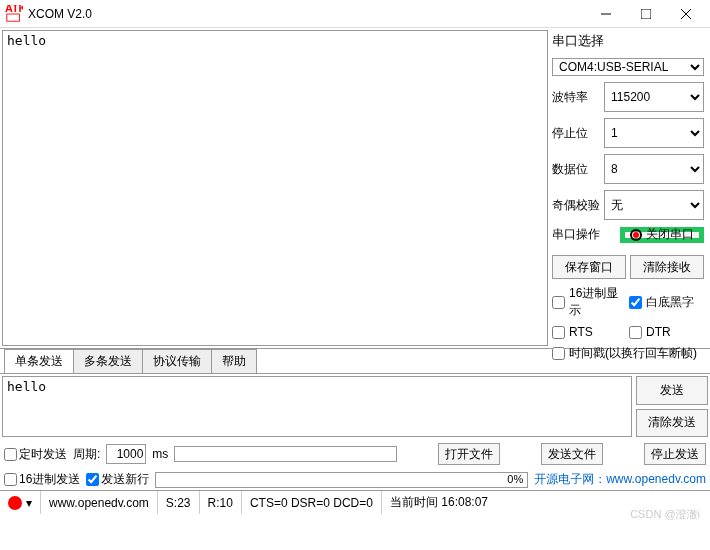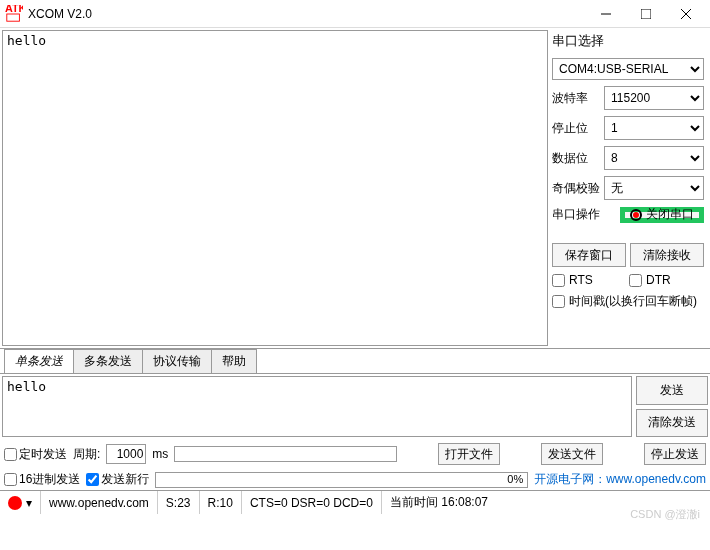--- a/index.html
+++ b/index.html
@@ -11,35 +11,35 @@
 .winbtns { display: flex; }
 .winbtn { width: 40px; height: 28px; display: flex; align-items: center; justify-content: center; cursor: pointer; }
 .main { display: flex; height: 320px; }
 .rx-wrap { flex: 1; position: relative; border: 1px solid #999; margin: 2px; }
 .rx { width: 100%; height: 100%; padding: 2px 4px; font-family: "SimSun", monospace; font-size: 13px; color: #000; overflow-y: scroll; white-space: pre-wrap; }
 .side { width: 160px; padding: 4px 6px 4px 2px; display: flex; flex-direction: column; gap: 6px; }
 .side-title { font-size: 13px; margin-bottom: 2px; }
 .side select { width: 100%; height: 22px; border: 1px solid #999; background: #fff; padding: 0 2px; }
 .side-row { display: flex; align-items: center; gap: 4px; }
 .side-row label { width: 48px; font-size: 12px; }
-.side-row select { flex: 1; height: 24px; border: 1px solid #999; }
+.side-row select { flex: 1; height: 30px; border: 1px solid #999; }
 .port-op { display: flex; align-items: center; gap: 20px; }
 .port-op label { width: 48px; }
 .port-btn { flex: 1; height: 16px; border: 5px solid #22c55e; background: #f5f5f5; display: flex; align-items: center; justify-content: center; gap: 4px; cursor: pointer; }
 .rec-icon { width: 12px; height: 12px; border-radius: 50%; border: 2px solid #000; display: flex; align-items: center; justify-content: center; }
 .rec-icon::after { content: ""; width: 6px; height: 6px; border-radius: 50%; background: red; }
 .btn-row { display: flex; gap: 4px; }
 .btn { flex: 1; height: 24px; border: 1px solid #999; background: #f5f5f5; cursor: pointer; }
 .chk-row { display: flex; align-items: center; gap: 2px; }
 .chk-row input { margin-right: 2px; }
 .chk-row .half { display: flex; align-items: center; flex: 1; gap: 2px; }
 .tabs-wrap { border-top: 1px solid #999; }
 .tabs { display: flex; height: 24px; align-items: flex-end; padding-left: 4px; }
 .tab { padding: 3px 10px; border: 1px solid #999; border-bottom: none; margin-right: -1px; background: #eee; cursor: pointer; font-size: 12px; }
-.tab.active { background: #fff; position: relative; z-index: 2; font-style: italic; }
+.tab.active { background: #fff; position: relative; z-index: 2; }
 .tab-body { border-top: 1px solid #999; }
 .send-area { display: flex; padding: 2px; gap: 4px; }
 .tx-wrap { flex: 1; border: 1px solid #999; }
 .tx { width: 100%; height: 56px; padding: 2px 4px; border: none; resize: none; font-family: "SimSun", monospace; font-size: 13px; outline: none; }
 .send-btns { width: 72px; display: flex; flex-direction: column; gap: 4px; }
 .send-btns .btn { height: 26px; }
 .opts-row { display: flex; align-items: center; padding: 2px 4px; gap: 6px; margin-top: 2px; }
 .opts-row .chk { display: flex; align-items: center; gap: 2px; }
 .period-input { width: 40px; height: 20px; border: 1px solid #999; text-align: right; padding-right: 2px; }
 .progress { flex: 1; height: 16px; border: 1px solid #999; background: #fff; position: relative; }
@@ -115,20 +115,30 @@
       </button>
     </div>
     <div style="height:8px"></div>
     <div class="btn-row">
       <button class="btn">保存窗口</button>
       <button class="btn">清除接收</button>
     </div>
     <div class="chk-row">
       <div class="half">
           <input type="checkbox" style="">
+          <span>16进制显示</span>
+        </div>
+      <div class="half">
+          <input type="checkbox" checked="" style="">
+          <span>白底黑字</span>
+        </div>
+    </div>
+    <div class="chk-row">
+      <div class="half">
+          <input type="checkbox" style="">
           <span>RTS</span>
         </div>
       <div class="half">
           <input type="checkbox" style="">
           <span>DTR</span>
         </div>
     </div>
     <div class="chk-row">
       <input type="checkbox" style="">
         <span>时间戳(以换行回车断帧)</span>

